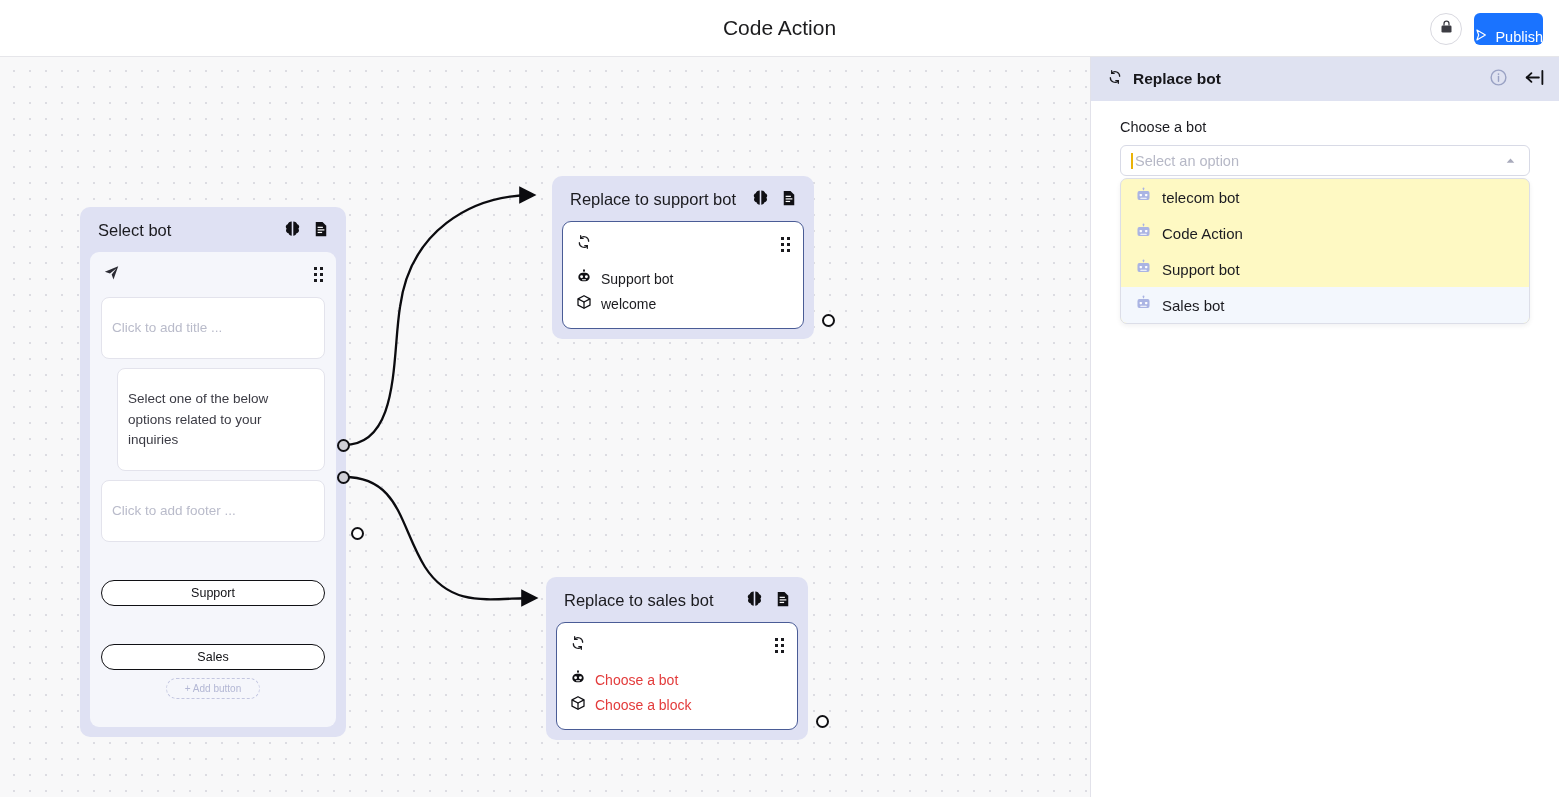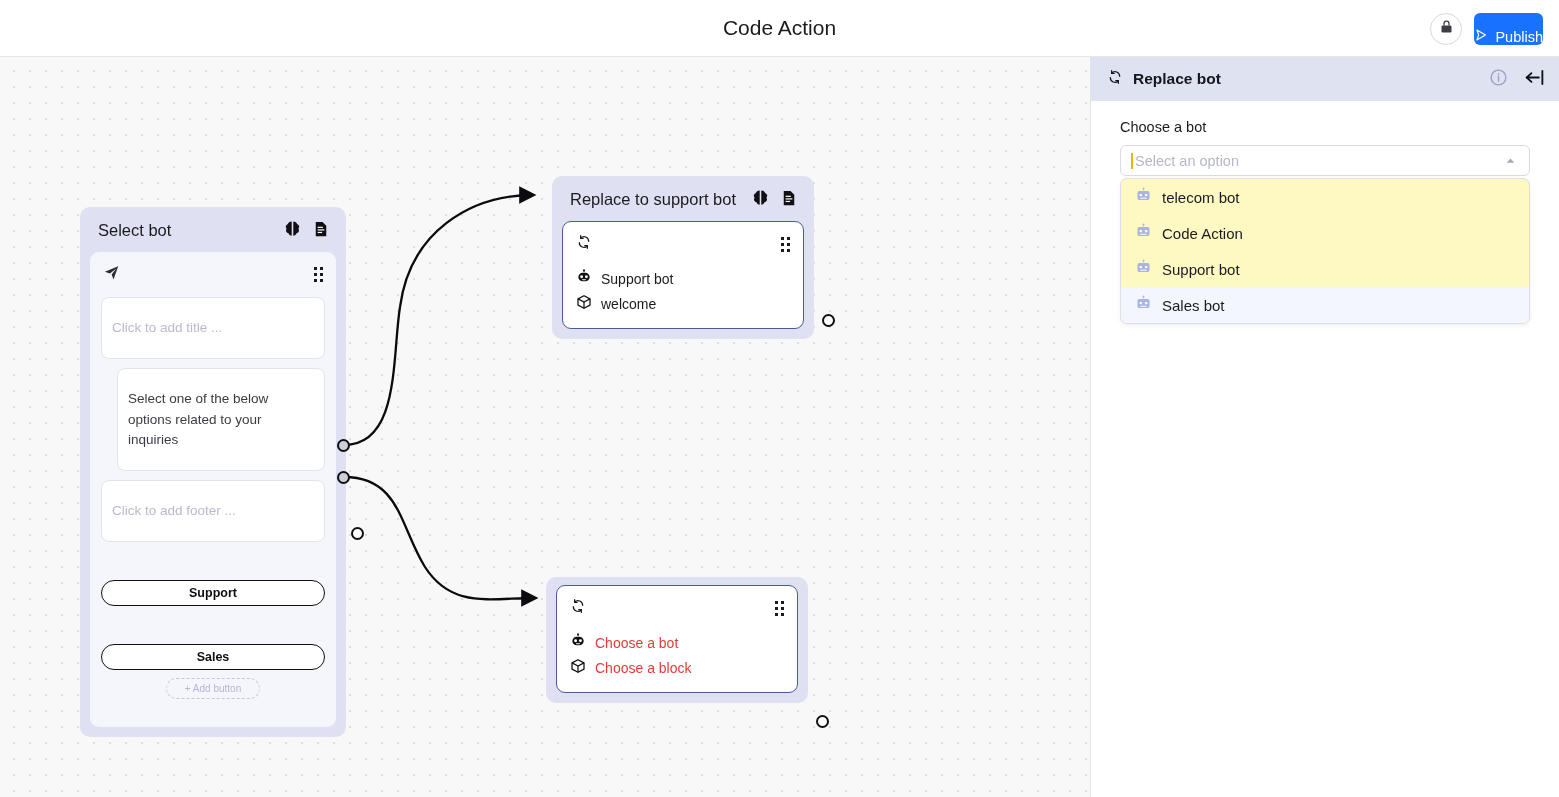--- a/index.html
+++ b/index.html
@@ -73,21 +73,21 @@
 
   .field {
     background: #fff; border: 1px solid #e3e3ec; border-radius: 8px;
     padding: 20px 10px; font-size: 13.5px; margin-bottom: 9px; line-height: 1.5;
   }
   .field.placeholder { color: #b9bbca; }
   .field.body { color: #3b3b44; margin-left: 16px; }
 
   .opt-btn {
     display: block; width: 100%; background: #fff; border: 1.7px solid #101014;
-    border-radius: 18px; padding: 5px 10px; font-size: 12.5px; font-weight: bold;
+    border-radius: 18px; padding: 5px 10px; font-size: 12.5px; font-weight: normal;
     color: #101014; text-align: center; margin-bottom: 8px; cursor: pointer;
     font-family: "Liberation Sans", sans-serif;
     margin-top: 38px;
   }
   .add-btn {
     display: block; margin: 2px auto 16px auto; padding: 4px 18px;
     border: 1.3px dashed #c3c6e0; border-radius: 14px;
     color: #b3b7d4; font-size: 10px; background: transparent; cursor: pointer;
     font-family: "Liberation Sans", sans-serif;
   }
@@ -285,20 +285,39 @@
                 <path d="M12 12v9.4"></path>
             </svg>
           </span>
           <span class="lbl">welcome</span>
         </div>
       </div>
     </div>
     <div class="handle hollow" style="left:822px; top:257px;"></div>
 
     <div class="node" style="left:546px; top:520px; width:262px;">
+      <div class="node-head">
+        <div class="node-title">Replace to sales bot</div>
+        <div class="node-head-icons">
+          <span>
+            <svg width="19" height="19" viewBox="0 0 24 24" fill="#101014">
+              <path d="M11 3c-2.6 0-4.6 1.6-4.9 3.6C4.5 7 3.5 8.3 3.5 9.8c0 1 .4 1.9 1.1 2.5-.5.6-.8 1.4-.8 2.2 0 1.8 1.4 3.3 3.2 3.6.4 1.7 2 2.9 4 2.9V3z"></path>
+              <path d="M13 3c2.6 0 4.6 1.6 4.9 3.6 1.6.4 2.6 1.7 2.6 3.2 0 1-.4 1.9-1.1 2.5.5.6.8 1.4.8 2.2 0 1.8-1.4 3.3-3.2 3.6-.4 1.7-2 2.9-4 2.9V3z"></path>
+            </svg>
+          </span>
+          <span>
+            <svg width="18" height="18" viewBox="0 0 24 24" fill="#101014">
+              <path d="M5 2.5h9l5 5v14H5z"></path>
+              <rect x="7.5" y="9" width="7" height="1.6" fill="#fff"></rect>
+              <rect x="7.5" y="12.4" width="9" height="1.6" fill="#fff"></rect>
+              <rect x="7.5" y="15.8" width="6" height="1.6" fill="#fff"></rect>
+            </svg>
+          </span>
+        </div>
+      </div>
 
       <div class="card white">
         <div class="card-top">
           <span>
             <svg width="16" height="16" viewBox="0 0 24 24" fill="none" stroke="#1b1b1f" stroke-width="1.9" stroke-linecap="round">
               <path d="M19 11a7 7 0 0 0-12-4.9"></path>
                 <path d="M5 13a7 7 0 0 0 12 4.9"></path>
               <path d="M7 2.6v3.8h3.8"></path>
                 <path d="M17 21.4v-3.8h-3.8"></path>
             </svg>

